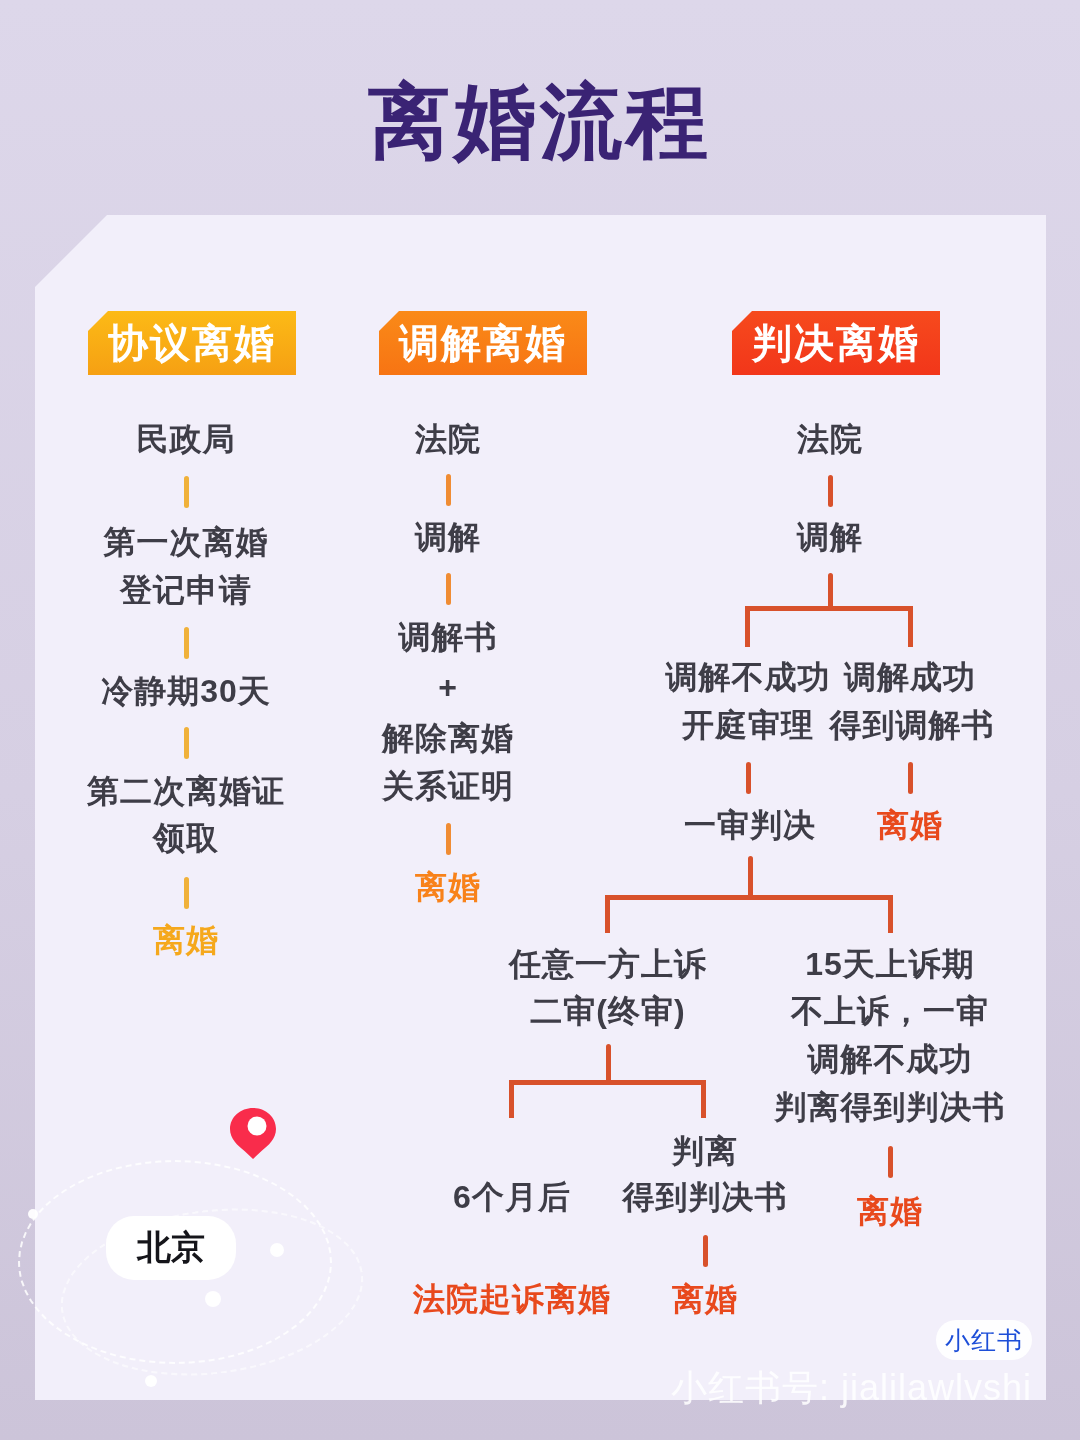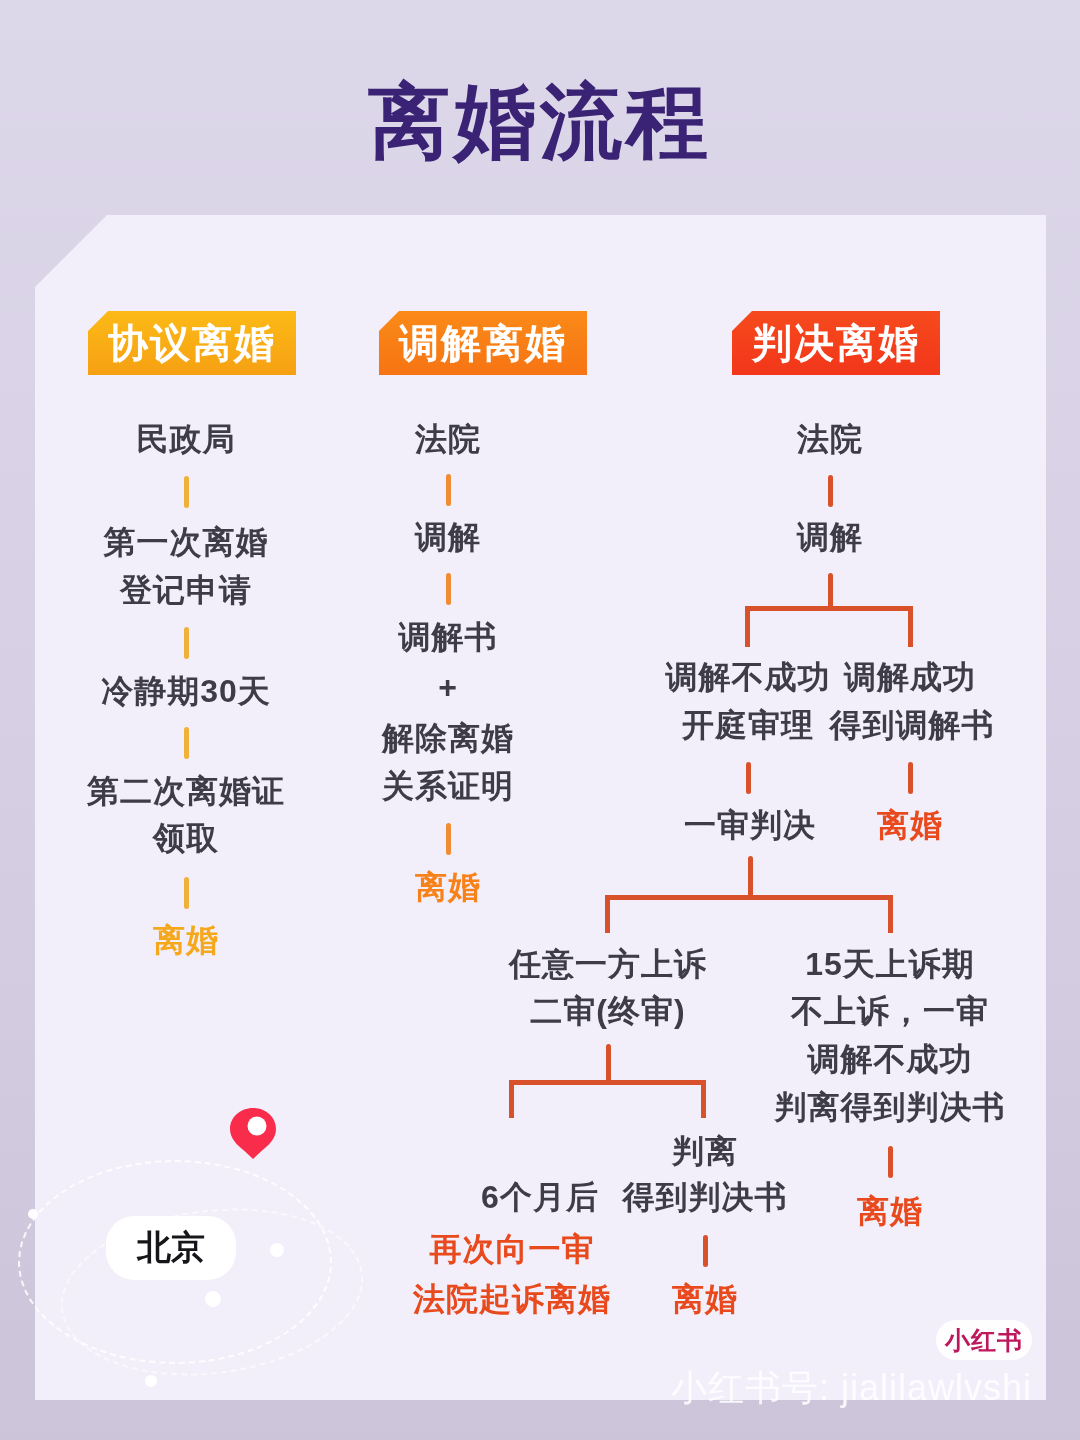--- a/index.html
+++ b/index.html
@@ -48,21 +48,21 @@
     background:#ffffff; border-radius:28px;
     display:flex; align-items:center; justify-content:center;
     font-size:34px; font-weight:700; color:#15151a;
   }
   .deco { position:absolute; border:2px dashed rgba(255,255,255,0.85); border-radius:50%; }
   .deco-dot { position:absolute; background:#ffffff; border-radius:50%; opacity:0.95; }
   .xhs-pill {
     position:absolute; left:936px; top:1320px; width:96px; height:40px;
     background:rgba(255,255,255,0.92); border-radius:20px;
     display:flex; align-items:center; justify-content:center;
-    font-size:25px; font-weight:700; color:#be185d; letter-spacing:1px;
+    font-size:25px; font-weight:400; color:#1d4ed8; letter-spacing:1px;
   }
   .account {
     position:absolute; left:600px; top:1364px; width:432px; text-align:right;
     font-size:36px; font-weight:400; color:rgba(255,255,255,0.85);
     letter-spacing:1px;
   }
 </style>
 </head>
 <body>
 
@@ -123,22 +123,21 @@
   <div class="node" style="left:608px;top:965px">任意一方上诉</div>
   <div class="node" style="left:608px;top:1012px">二审(终审)</div>
   <div class="node" style="left:890px;top:965px">15天上诉期</div>
   <div class="node" style="left:890px;top:1012px">不上诉，一审</div>
   <div class="node" style="left:890px;top:1060px">调解不成功</div>
   <div class="node" style="left:890px;top:1108px">判离得到判决书</div>
 
   <div class="vl c3" style="left:608px;top:1044px;height:40px"></div>
   <div class="fork" style="left:509px;top:1080px;width:197px;height:38px"></div>
 
-  <div class="node" style="left:540px;top:1198px">6个月后</div>
-  <div class="node a3" style="left:512px;top:1250px">再次向一审</div>
+  <div class="node" style="left:512px;top:1198px">6个月后</div>
   <div class="node a3" style="left:512px;top:1300px">法院起诉离婚</div>
 
   <div class="node" style="left:705px;top:1152px">判离</div>
   <div class="node" style="left:705px;top:1198px">得到判决书</div>
   <div class="vl c3" style="left:705px;top:1235px;height:32px"></div>
   <div class="node a3" style="left:705px;top:1300px">离婚</div>
 
   <div class="vl c3" style="left:890px;top:1146px;height:32px"></div>
   <div class="node a3" style="left:890px;top:1212px">离婚</div>
 

